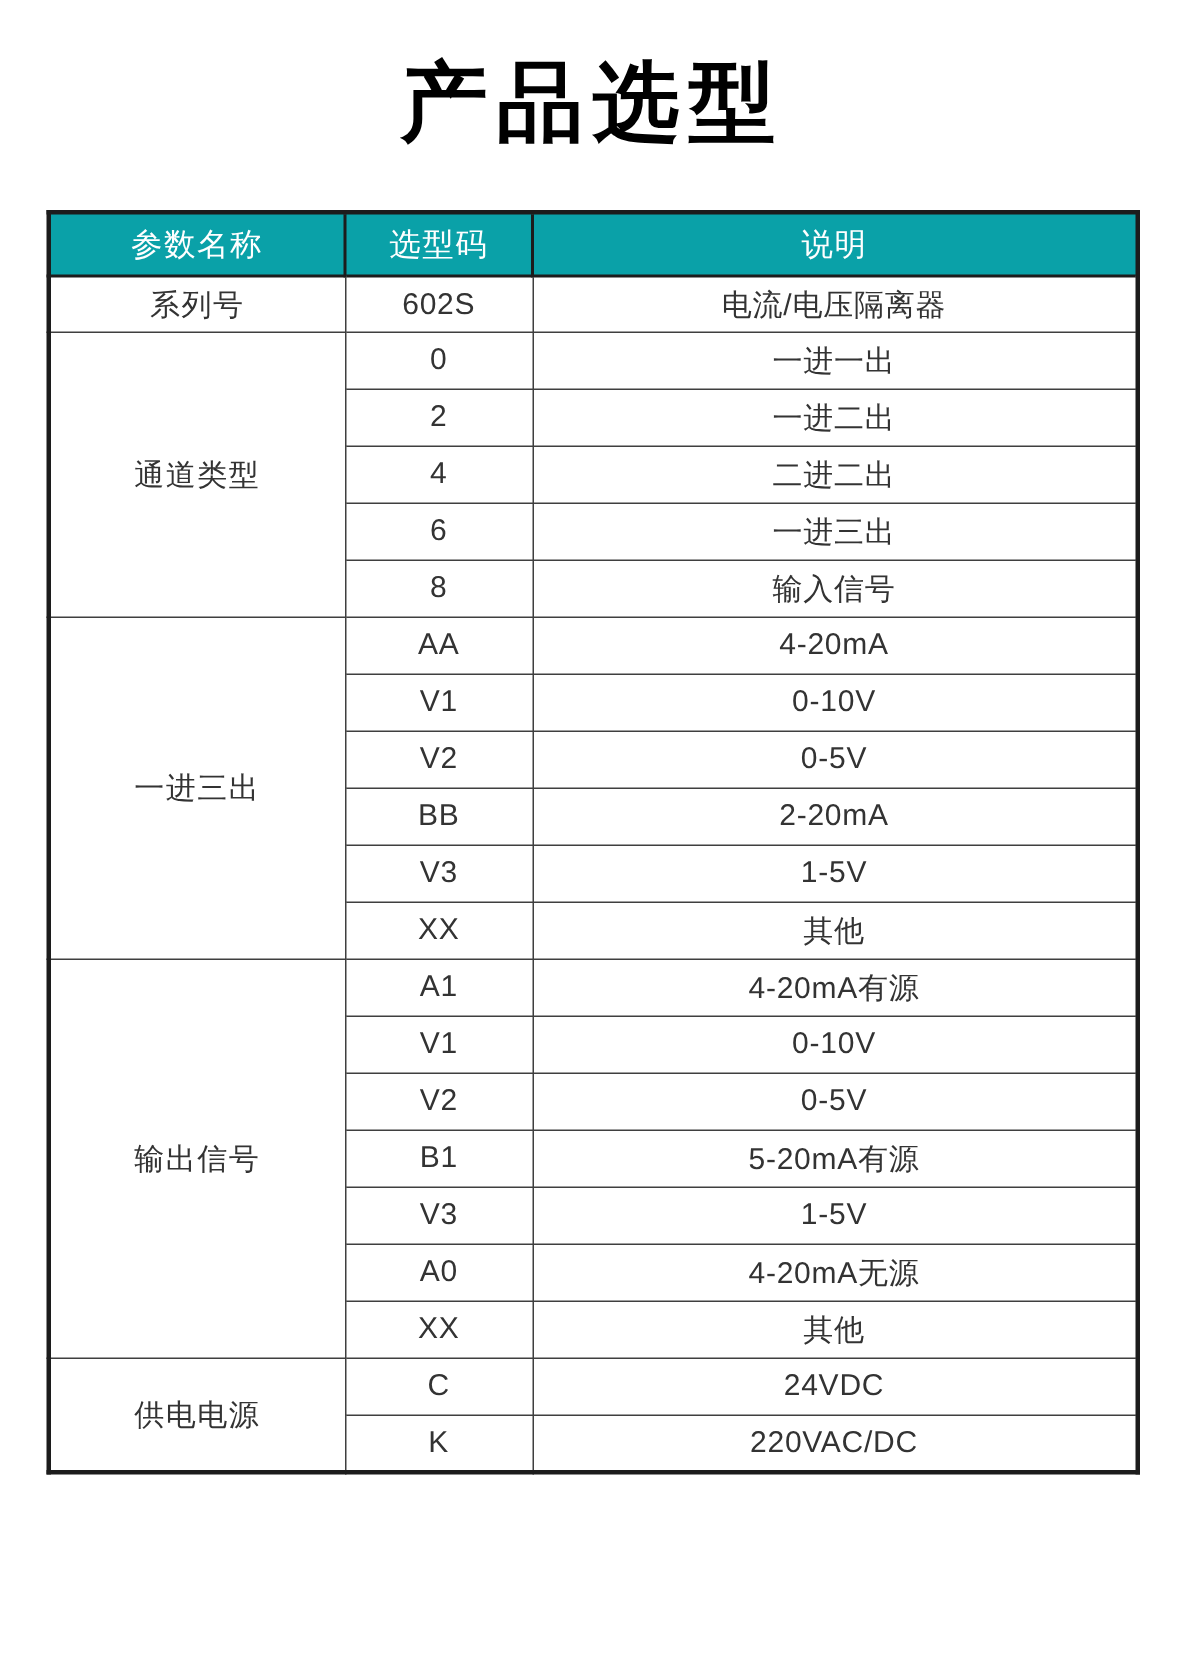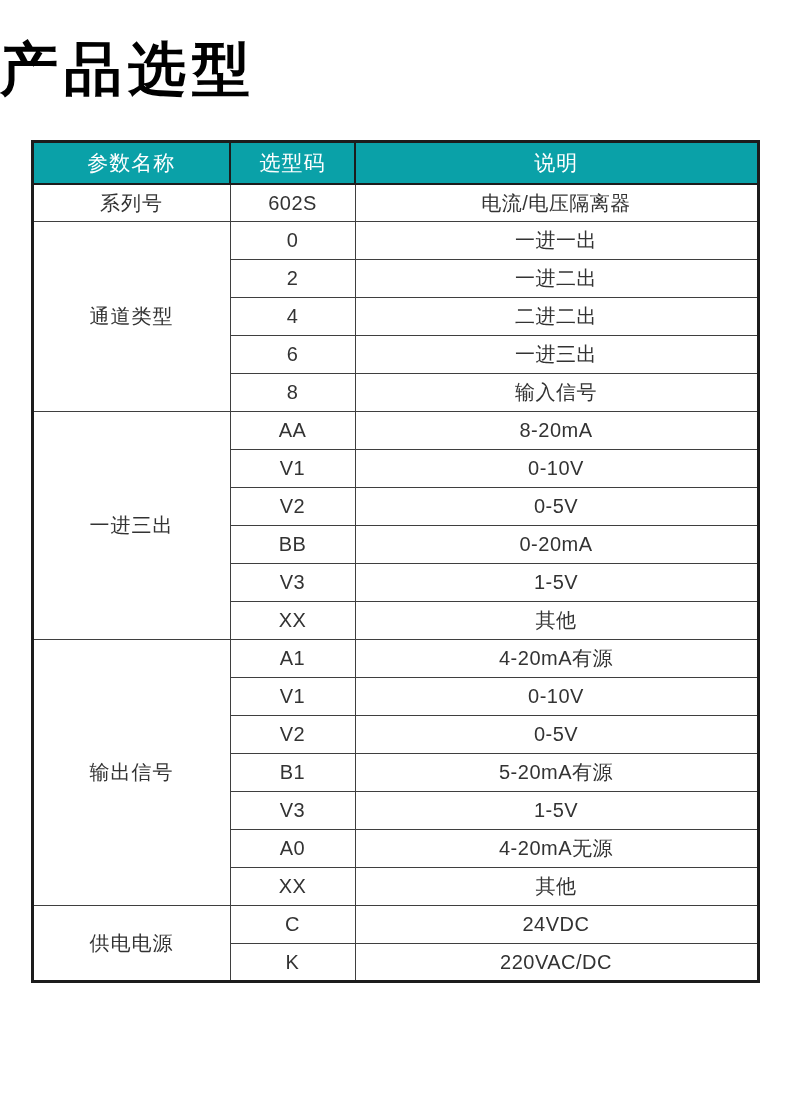--- a/index.html
+++ b/index.html
@@ -14,21 +14,21 @@
   *{box-sizing:border-box;}
   html,body{margin:0;padding:0;}
   body{
     width:790px;height:1106px;
     background:var(--page-bg);
     font-family:"Liberation Sans","DejaVu Sans",sans-serif;
     overflow:hidden;
   }
   .page-title{
     margin:30px 0 0 0;
-    text-align:left;
+    text-align:center;
     font-size:58px;
     line-height:1.35;
     font-weight:900;
     letter-spacing:6px;
     color:var(--title-text);
   }
   table.sel-table{
     width:726px;
     margin:32px auto 0 auto;
     border-collapse:collapse;
@@ -104,33 +104,33 @@
       <td>一进三出</td>
     </tr>
     <tr>
       <td>8</td>
       <td>输入信号</td>
     </tr>
 
     <tr>
       <td class="param" rowspan="6">一进三出</td>
       <td>AA</td>
-      <td>8-20mA</td>
+      <td>4-20mA</td>
     </tr>
     <tr>
       <td>V1</td>
       <td>0-10V</td>
     </tr>
     <tr>
       <td>V2</td>
       <td>0-5V</td>
     </tr>
     <tr>
       <td>BB</td>
-      <td>0-20mA</td>
+      <td>2-20mA</td>
     </tr>
     <tr>
       <td>V3</td>
       <td>1-5V</td>
     </tr>
     <tr>
       <td>XX</td>
       <td>其他</td>
     </tr>
 

